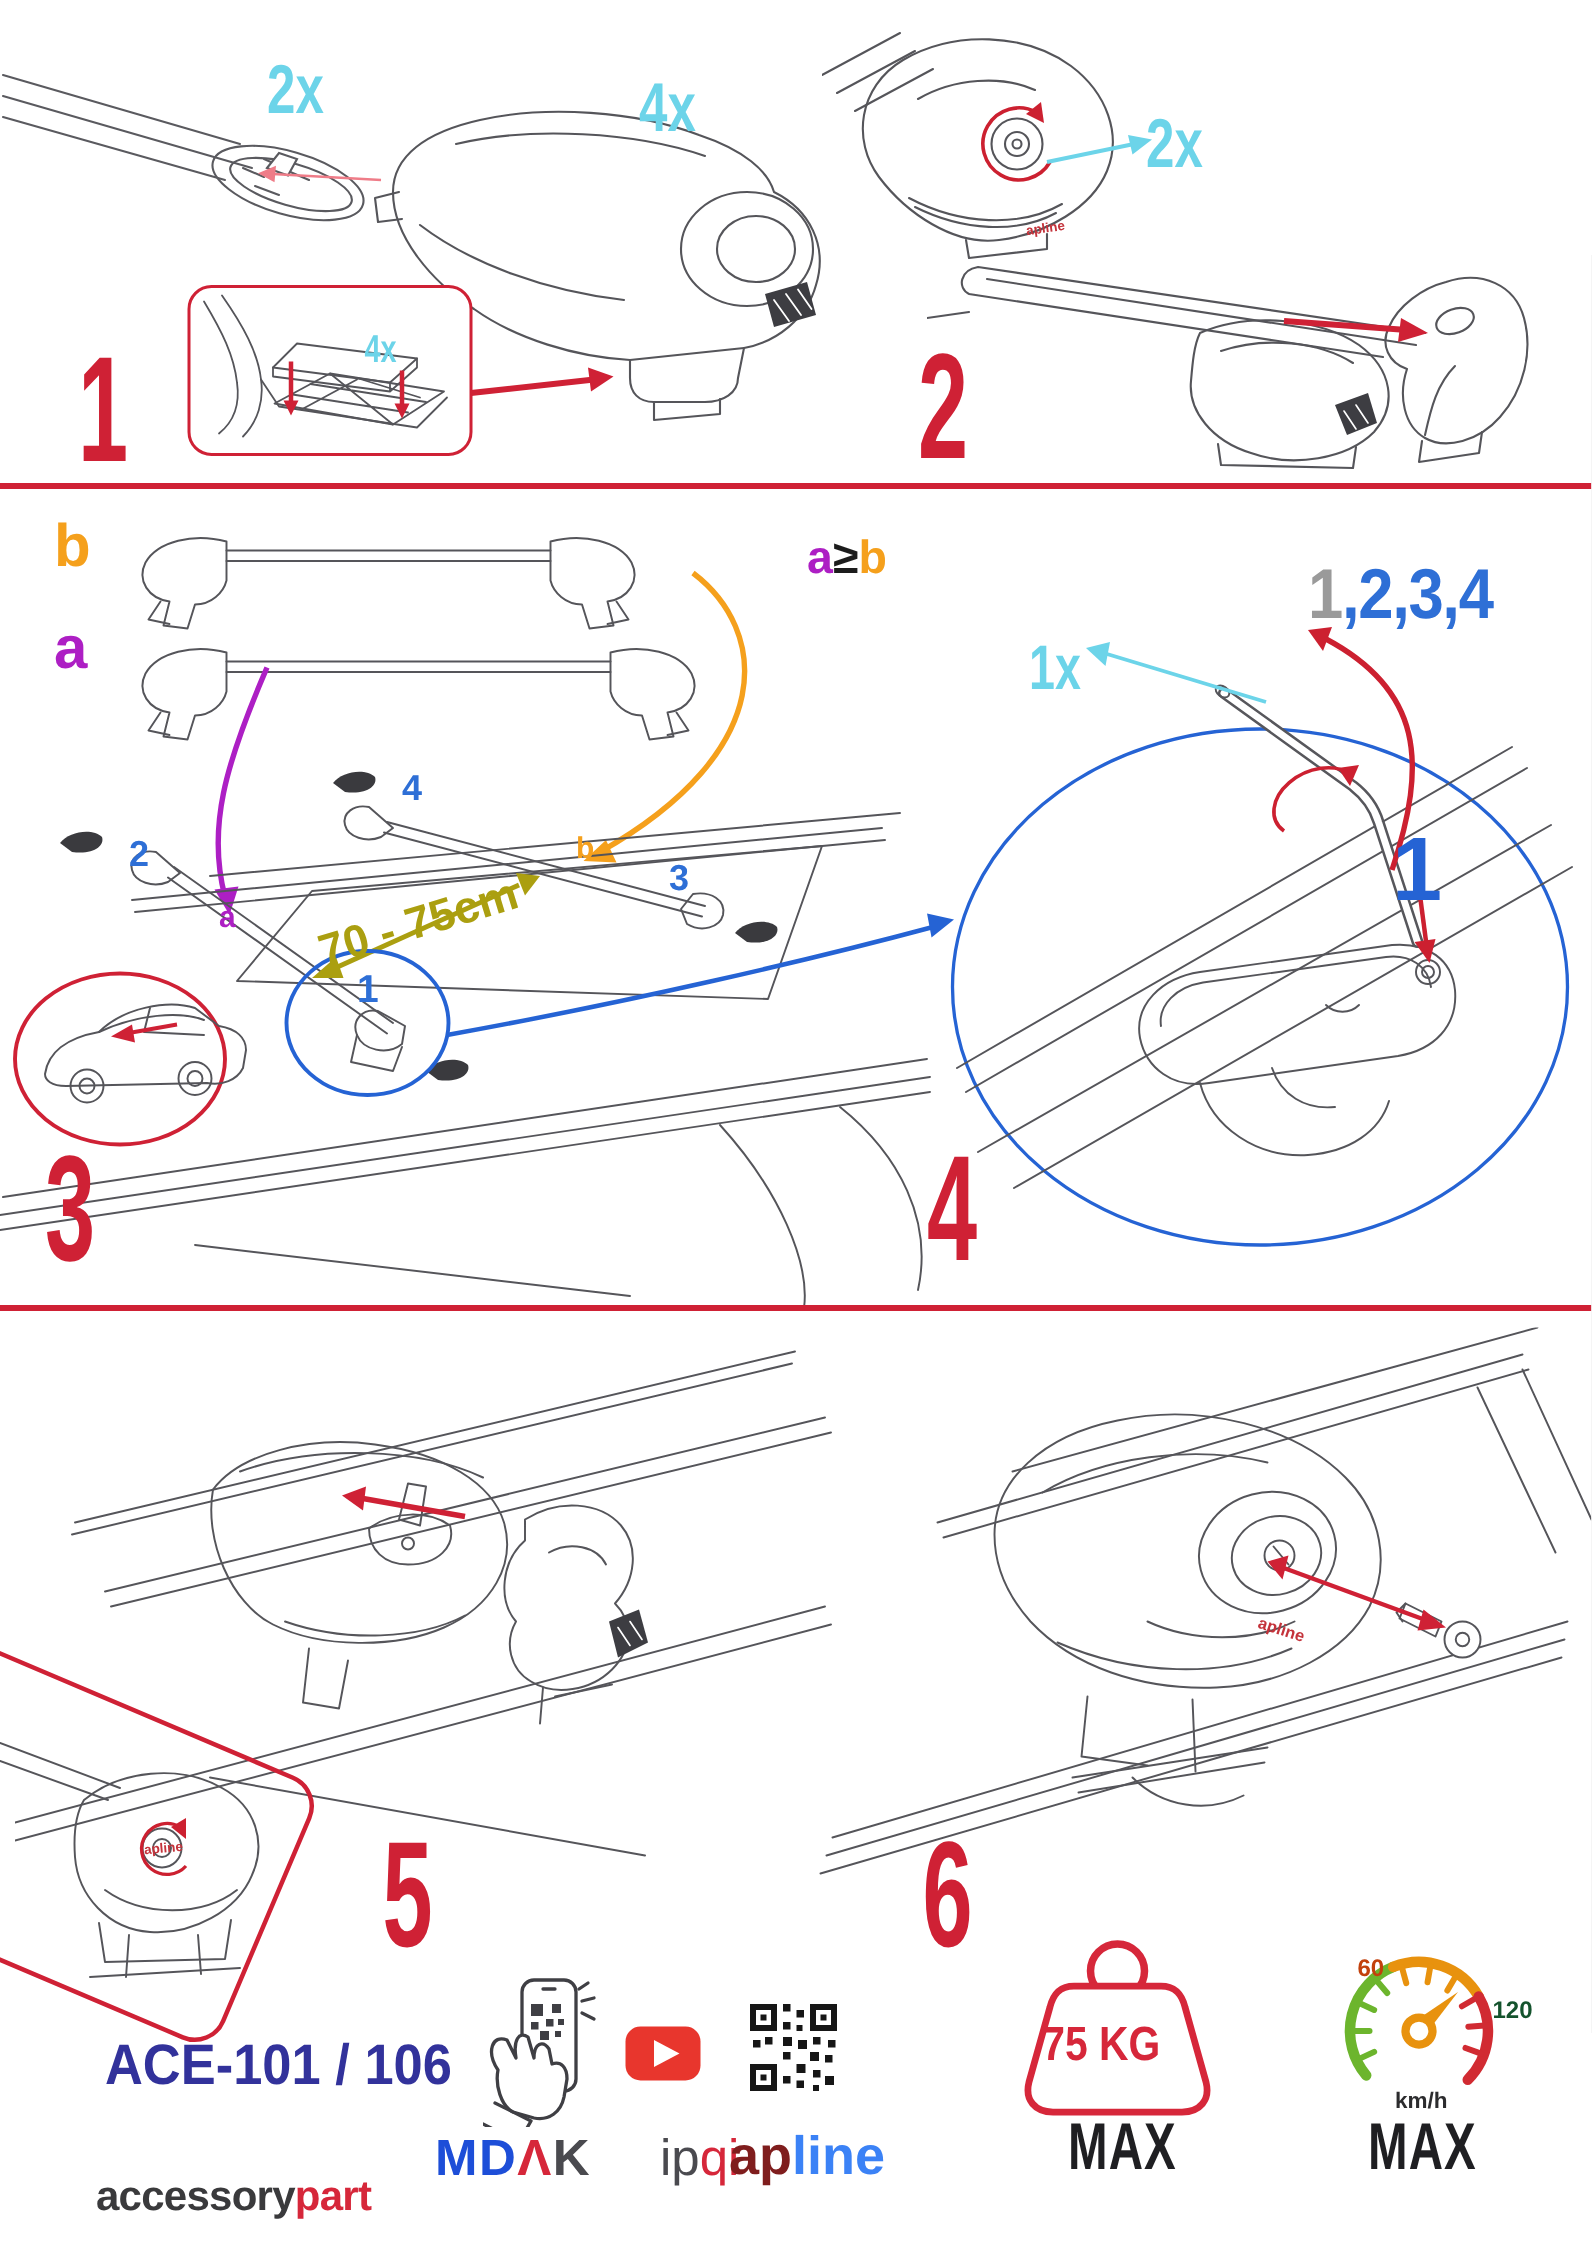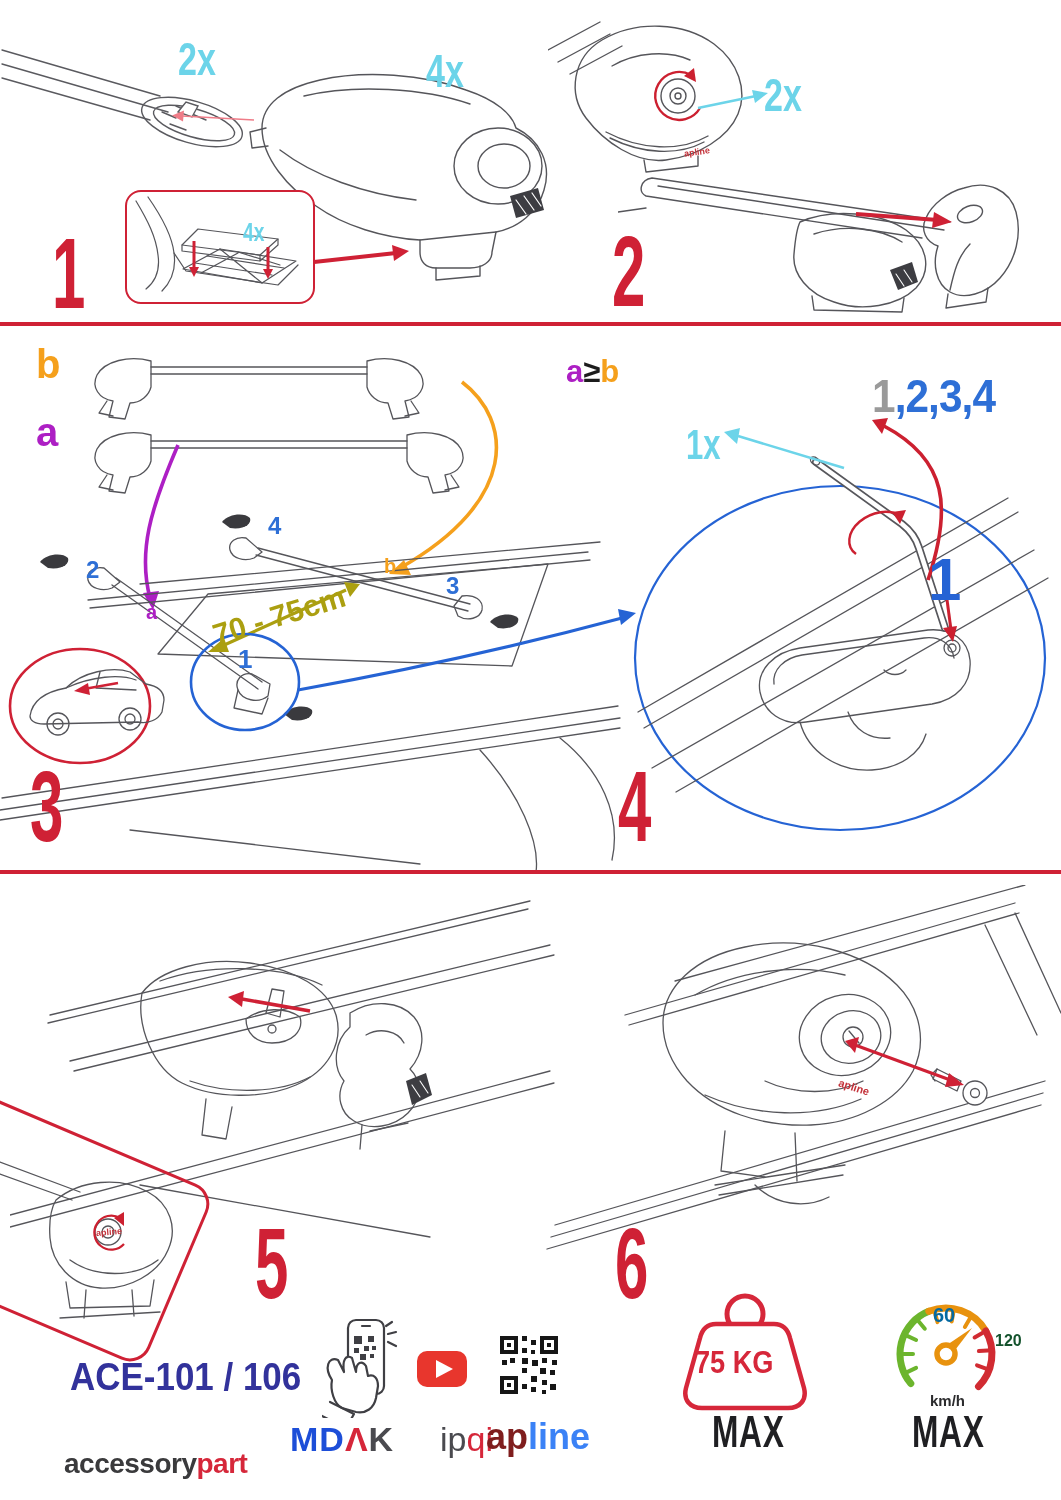--- a/index.html
+++ b/index.html
@@ -231,21 +231,21 @@
     <line x1="398" y1="252" x2="403" y2="290" stroke="#cc2030" stroke-width="3"></line>
     <polygon points="405,302 395,288 409,286" fill="#cc2030"></polygon>
 
     <line x1="296" y1="128" x2="190" y2="96" stroke="#6cd4e9" stroke-width="2.6"></line>
     <polygon points="176,92 192,88 189,104" fill="#6cd4e9"></polygon>
 
     <path d="M380,240 C404,168 400,120 336,86" fill="none" stroke="#cc2030" stroke-width="3.6"></path>
     <polygon points="324,80 340,78 334,94" fill="#cc2030"></polygon>
   </svg>
 
-  <div class="abs" style="left:566px;top:356px">
+  <div class="abs" style="left:538px;top:356px">
     <span class="cmp" style="color:#ad1fc4">a</span><span class="cmp" style="color:#1c1c1c">≥</span><span class="cmp" style="color:#f5a01c">b</span>
   </div>
   <div class="abs seq" style="left:872px;top:372px">
     <span style="color:#9a9a9a">1</span><span style="color:#2e6fd6">,2,3,4</span>
   </div>
   <div class="abs qty" style="left:686px;top:424px;font-size:42px">1x</div>
   <div class="abs rooflabel" style="left:928px;top:550px;font-size:60px;color:#2563d4">1</div>
   <div class="abs stepnum" style="left:618px;top:766px">4</div>
 
   <div class="abs divider" style="top:870px"></div>
@@ -421,18 +421,18 @@
       </g>
       <g stroke="#d12b32" stroke-width="4">
         <line x1="94.6" y1="47.5" x2="104.1" y2="42"></line>
           <line x1="98.9" y1="61.1" x2="111.8" y2="60.2"></line>
         <line x1="97" y1="75.3" x2="107.4" y2="79.1"></line>
       </g>
     </g>
     <polygon points="92,38 69,68 61,59" fill="#e8920e"></polygon>
     <circle cx="66" cy="64" r="9" fill="#ffffff" stroke="#e8920e" stroke-width="5.5"></circle>
   </svg>
-  <div class="abs" style="left:933px;top:1304px;font-size:20px;font-weight:700;color:#0369a1">60</div>
+  <div class="abs" style="left:905px;top:1304px;font-size:16px;font-weight:700;color:#c2410c">60</div>
   <div class="abs" style="left:995px;top:1332px;font-size:16px;font-weight:700;color:#14532d">120</div>
   <div class="abs" style="left:930px;top:1392px;font-size:15px;font-weight:700;color:#2c2c2e">km/h</div>
   <div class="abs maxlbl" style="left:912px;top:1410px">MAX</div>
 
 </div>
 
 </body></html>

